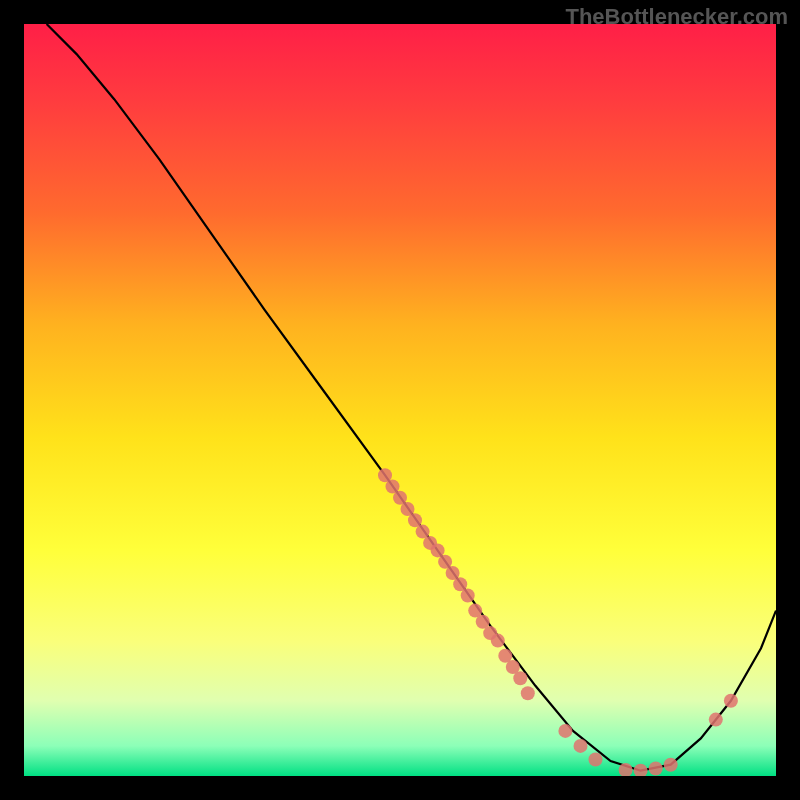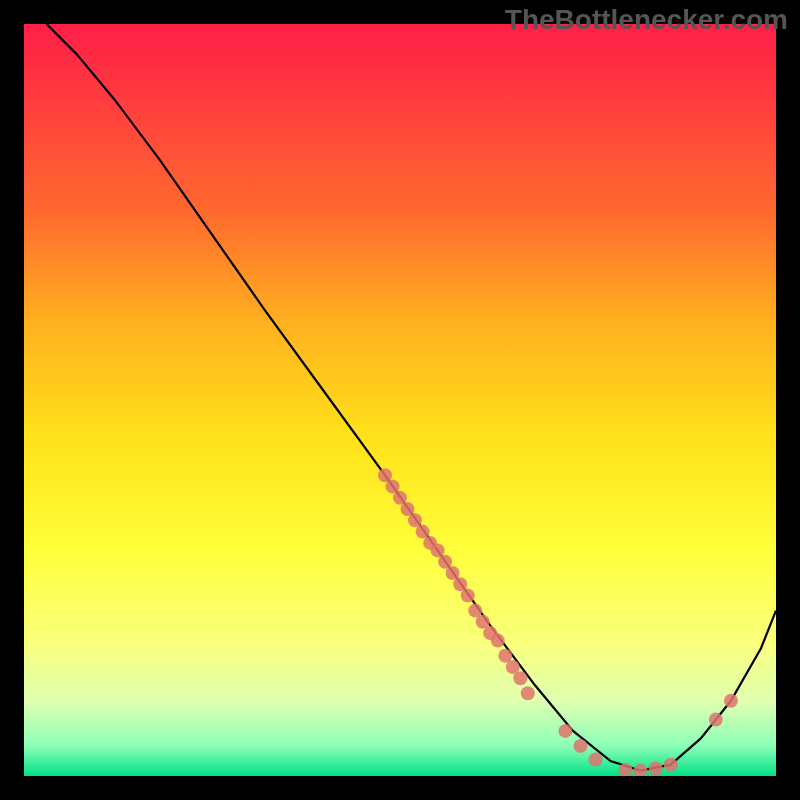--- a/index.html
+++ b/index.html
@@ -9,21 +9,21 @@
     width: 800px;
     height: 800px;
     position: relative;
     font-family: Arial, Helvetica, sans-serif;
   }
   .watermark {
     position: absolute;
     top: 4px;
     right: 12px;
     color: #555;
-    font-size: 28px;
+    font-size: 22px;
     font-weight: bold;
     z-index: 10;
   }
   .plot {
     position: absolute;
     left: 24px;
     top: 24px;
     width: 752px;
     height: 752px;
     box-sizing: border-box;

